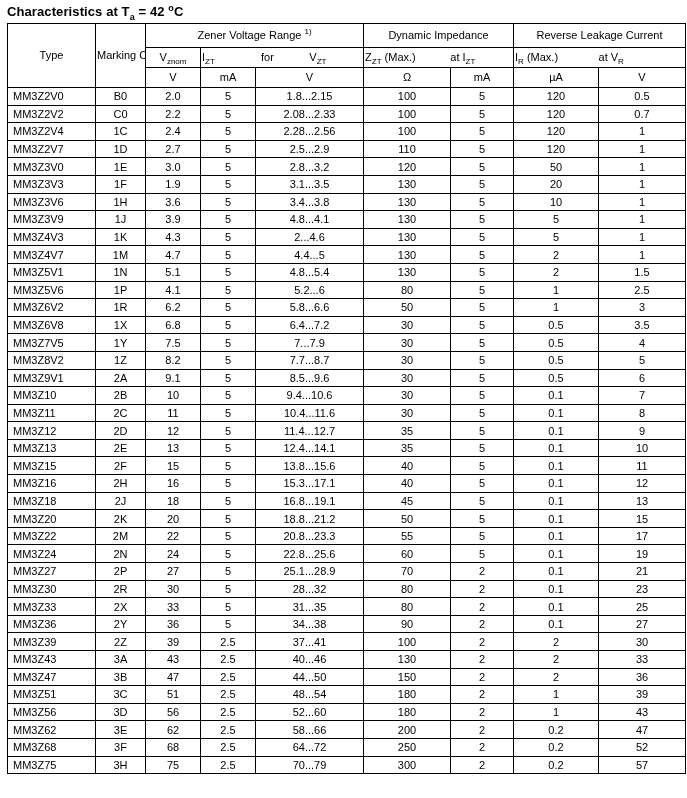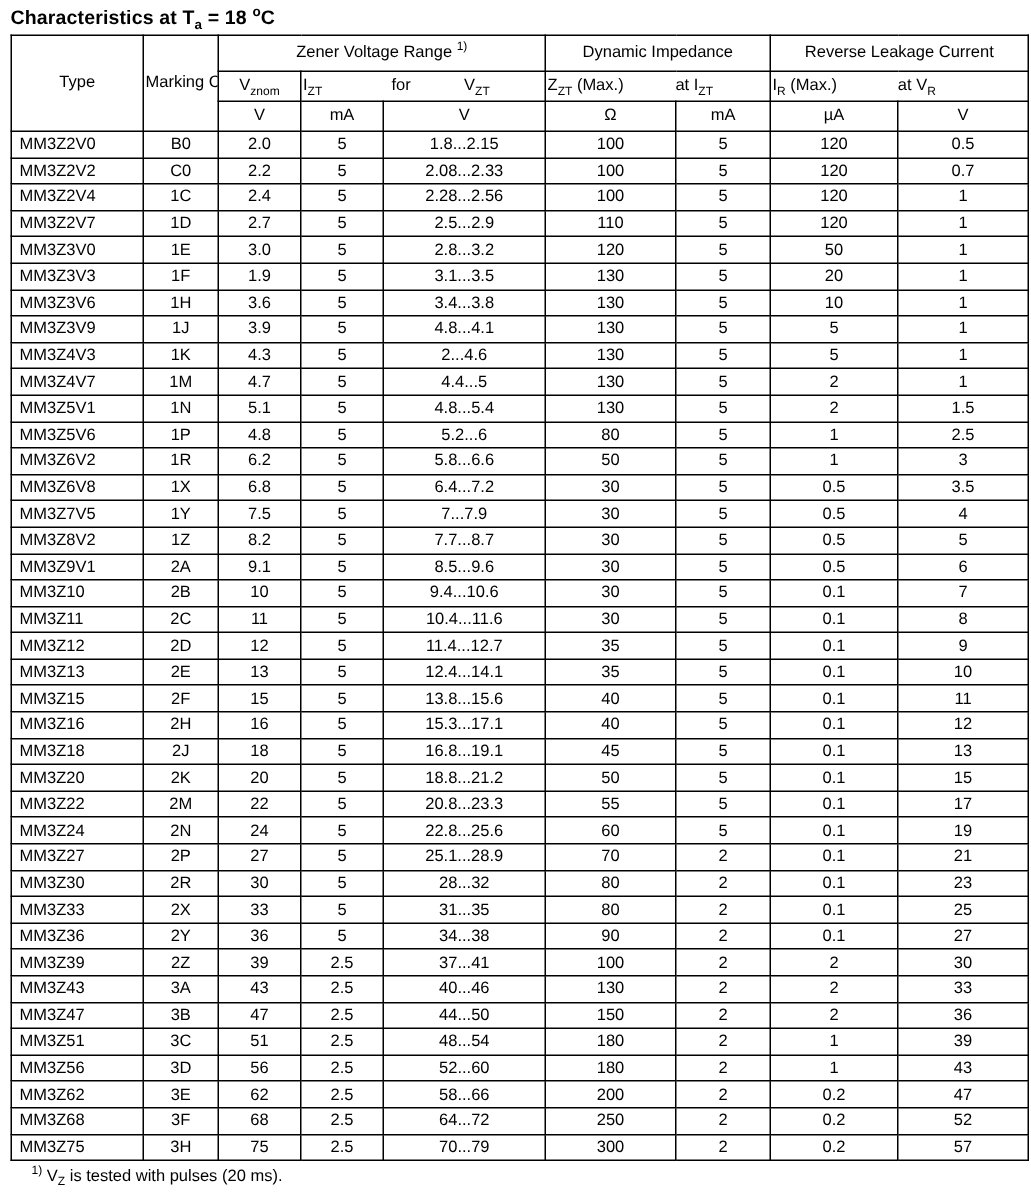--- a/index.html
+++ b/index.html
@@ -46,21 +46,21 @@
   .footnote{
     font-size:11px;margin:4px 0 0 14px;
   }
   .footnote sup{font-size:8px;}
 </style>
 </head>
 <body>
 
 <div class="page">
 
-  <div class="title"><span>Characteristics at T</span><sub>a</sub><span> = 18 </span><sup>o</sup><span>C</span></div>
+  <div class="title"><span>Characteristics at T</span><sub>a</sub><span> = 42 </span><sup>o</sup><span>C</span></div>
 
   <table>
     <colgroup>
       <col class="c1">
         <col class="c2">
         <col class="c3">
         <col class="c4">
         <col class="c5">
       <col class="c6">
         <col class="c7">
@@ -227,21 +227,21 @@
           <td>5</td>
           <td>4.8...5.4</td>
           <td>130</td>
           <td>5</td>
           <td>2</td>
           <td>1.5</td>
         </tr>
         <tr>
           <td class="c-type">MM3Z5V6</td>
           <td>1P</td>
-          <td>4.8</td>
+          <td>4.1</td>
           <td>5</td>
           <td>5.2...6</td>
           <td>80</td>
           <td>5</td>
           <td>1</td>
           <td>2.5</td>
         </tr>
         <tr>
           <td class="c-type">MM3Z6V2</td>
           <td>1R</td>
@@ -535,15 +535,14 @@
           <td>2.5</td>
           <td>70...79</td>
           <td>300</td>
           <td>2</td>
           <td>0.2</td>
           <td>57</td>
         </tr>
       </tbody>
   </table>
 
-  <div class="footnote"><sup>1)</sup><span> V</span><sub>Z</sub><span> is tested with pulses (20 ms).</span></div>
 
 </div>
 
 </body></html>

